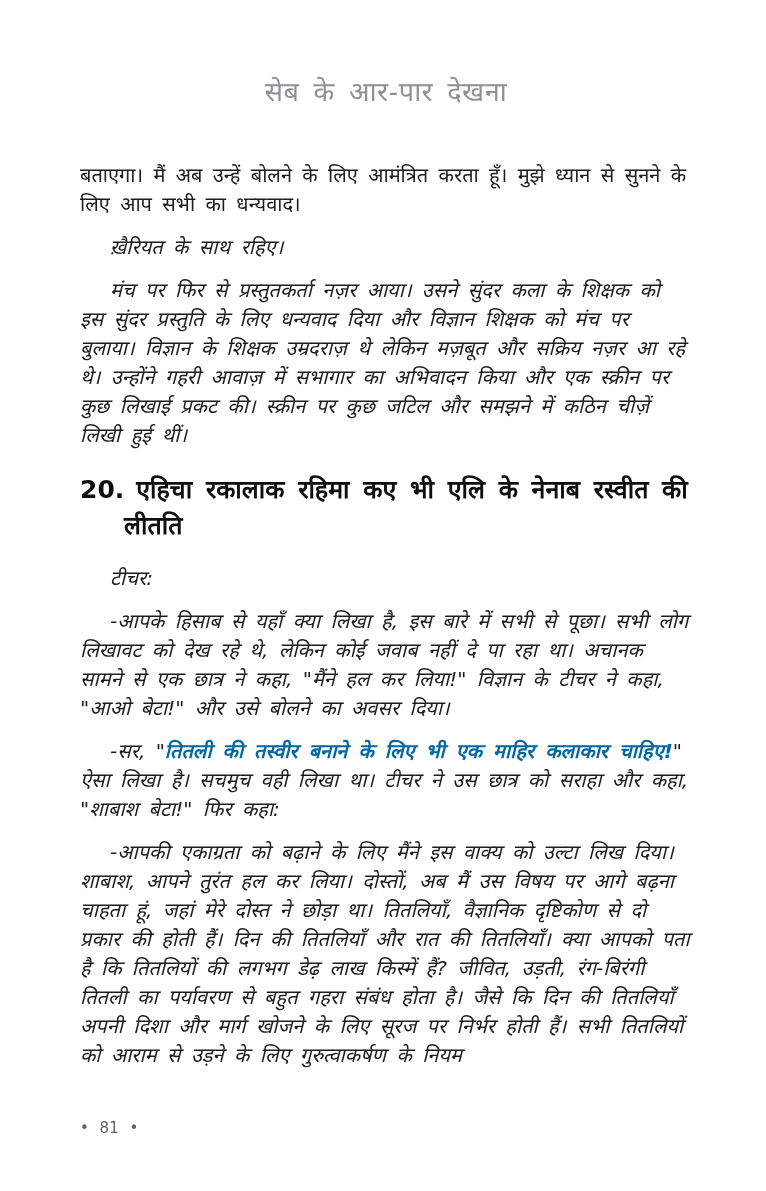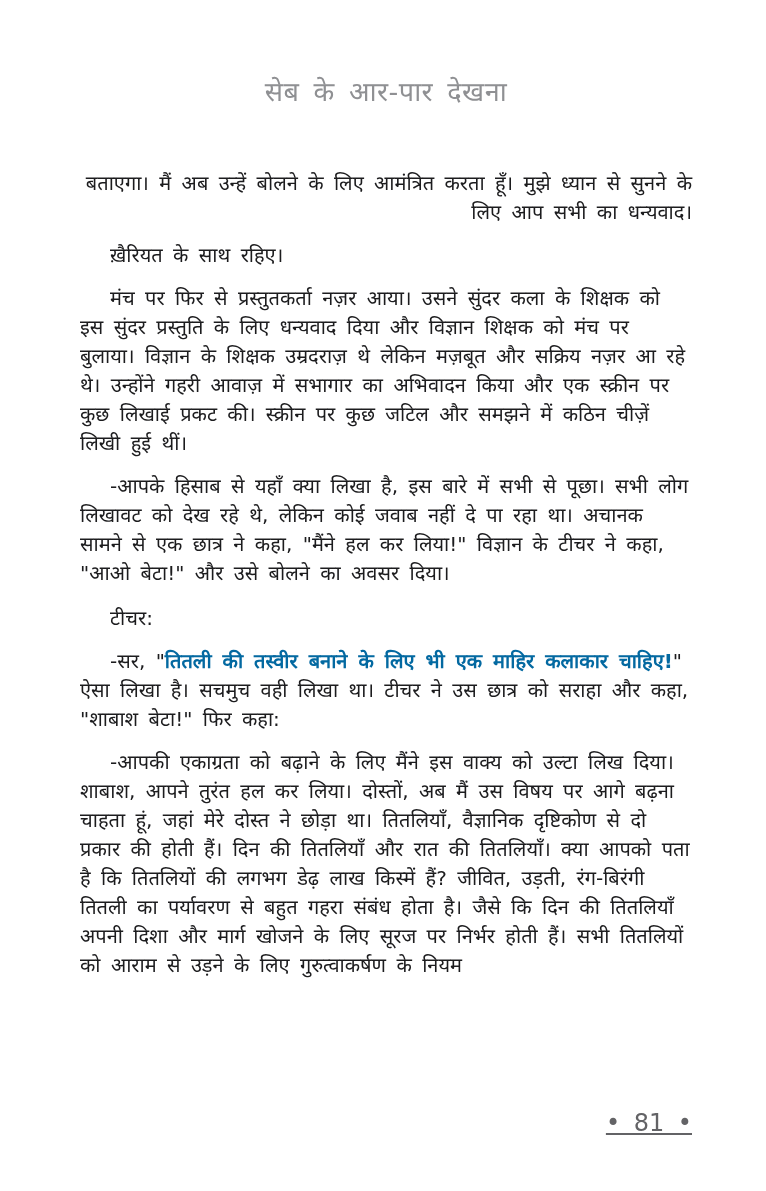--- a/index.html
+++ b/index.html
@@ -33,25 +33,25 @@
   }
   .body-text {
     margin: 14px 0 0 0;
     font-size: 20px;
     line-height: 29px;
     color: #1c1c1e;
     text-align: left;
     word-spacing: 4px;
   }
   .first-para {
-    margin-top: 16px;
-    text-align: right;
+    margin-top: 8px;
   }
   .indent {
     text-indent: 30px;
+    font-style: italic;
   }
   .chapter-heading {
     margin: 22px 0 4px 0;
     font-size: 25px;
     line-height: 36px;
     font-weight: 700;
     color: #0e0e0f;
     word-spacing: 5px;
     padding-left: 44px;
     text-indent: -44px;
@@ -61,44 +61,44 @@
   }
   .speaker-label {
     margin-top: 16px;
   }
   .bold-run {
     font-weight: 700;
     color: #0369a1;
   }
   .page-footer {
     margin-top: auto;
-    text-align: right;
-    font-size: 24px;
+    text-align: left;
+    font-size: 15px;
     color: #636366;
     word-spacing: 6px;
-    text-decoration: underline;
   }
 </style>
 </head>
 <body>
 
 <div class="page">
 
   <h1 class="book-title">सेब के आर-पार देखना</h1>
 
   <p class="body-text first-para">बताएगा। मैं अब उन्हें बोलने के लिए आमंत्रित करता हूँ। मुझे ध्यान से सुनने के लिए आप सभी का धन्यवाद।</p>
 
   <p class="body-text indent">ख़ैरियत के साथ रहिए।</p>
 
   <p class="body-text indent">मंच पर फिर से प्रस्तुतकर्ता नज़र आया। उसने सुंदर कला के शिक्षक को इस सुंदर प्रस्तुति के लिए धन्यवाद दिया और विज्ञान शिक्षक को मंच पर बुलाया। विज्ञान के शिक्षक उम्रदराज़ थे लेकिन मज़बूत और सक्रिय नज़र आ रहे थे। उन्होंने गहरी आवाज़ में सभागार का अभिवादन किया और एक स्क्रीन पर कुछ लिखाई प्रकट की। स्क्रीन पर कुछ जटिल और समझने में कठिन चीज़ें लिखी हुई थीं।</p>
 
+  <h2 class="chapter-heading"><span class="chapter-number">20.</span><span>एहिचा रकालाक रहिमा कए भी एलि के नेनाब रस्वीत की लीतति</span></h2>
+
+  <p class="body-text indent speaker-label">टीचर:</p>
 
   <p class="body-text indent">-आपके हिसाब से यहाँ क्या लिखा है, इस बारे में सभी से पूछा। सभी लोग लिखावट को देख रहे थे, लेकिन कोई जवाब नहीं दे पा रहा था। अचानक सामने से एक छात्र ने कहा, "मैंने हल कर लिया!" विज्ञान के टीचर ने कहा, "आओ बेटा!" और उसे बोलने का अवसर दिया।</p>
-
-  <p class="body-text indent speaker-label">टीचर:</p>
 
 
   <p class="body-text indent"><span>-सर, "</span><span class="bold-run">तितली की तस्वीर बनाने के लिए भी एक माहिर कलाकार चाहिए!</span><span>" ऐसा लिखा है। सचमुच वही लिखा था। टीचर ने उस छात्र को सराहा और कहा, "शाबाश बेटा!" फिर कहा:</span></p>
 
   <p class="body-text indent">-आपकी एकाग्रता को बढ़ाने के लिए मैंने इस वाक्य को उल्टा लिख दिया। शाबाश, आपने तुरंत हल कर लिया। दोस्तों, अब मैं उस विषय पर आगे बढ़ना चाहता हूं, जहां मेरे दोस्त ने छोड़ा था। तितलियाँ, वैज्ञानिक दृष्टिकोण से दो प्रकार की होती हैं। दिन की तितलियाँ और रात की तितलियाँ। क्या आपको पता है कि तितलियों की लगभग डेढ़ लाख किस्में हैं? जीवित, उड़ती, रंग-बिरंगी तितली का पर्यावरण से बहुत गहरा संबंध होता है। जैसे कि दिन की तितलियाँ अपनी दिशा और मार्ग खोजने के लिए सूरज पर निर्भर होती हैं। सभी तितलियों को आराम से उड़ने के लिए गुरुत्वाकर्षण के नियम</p>
 
   <div class="page-footer">• 81 •</div>
 
 </div>
 

